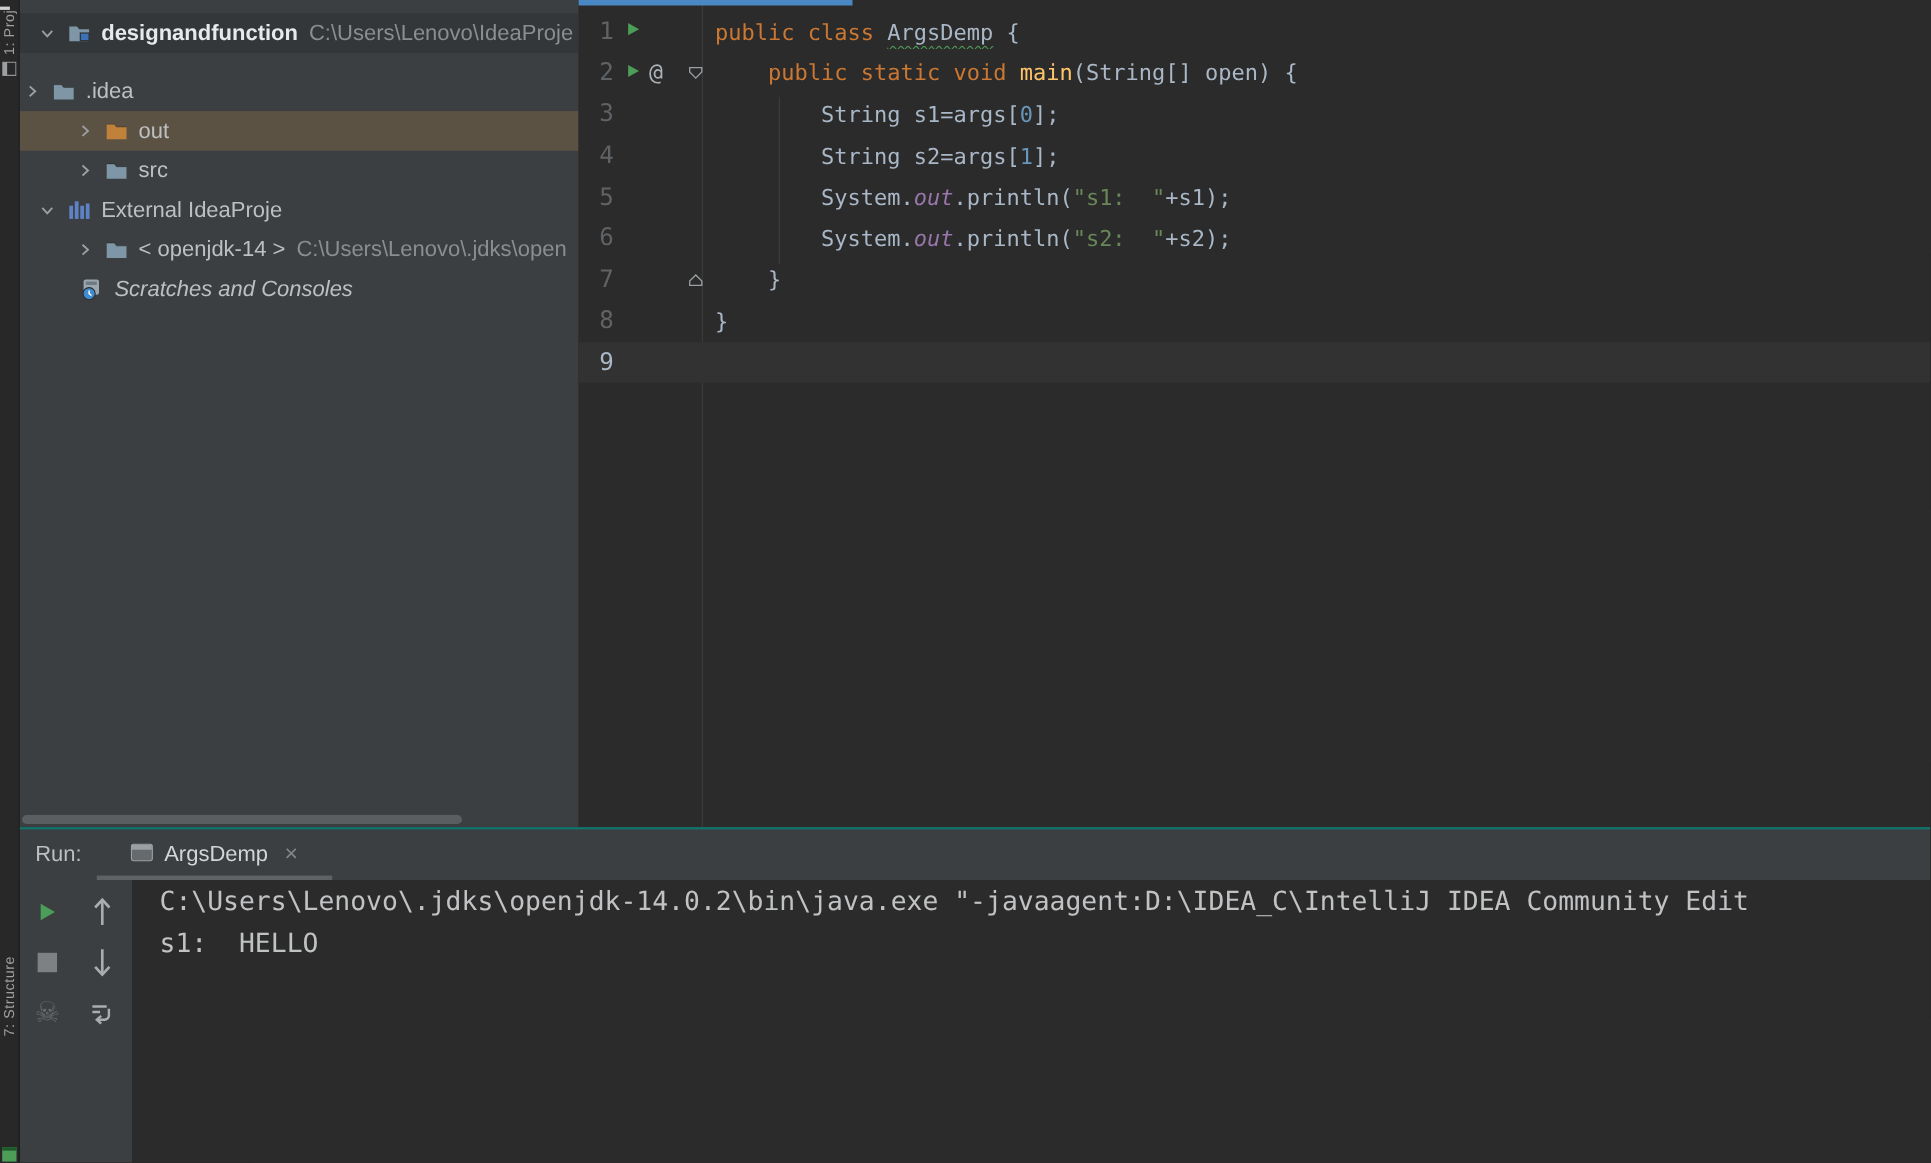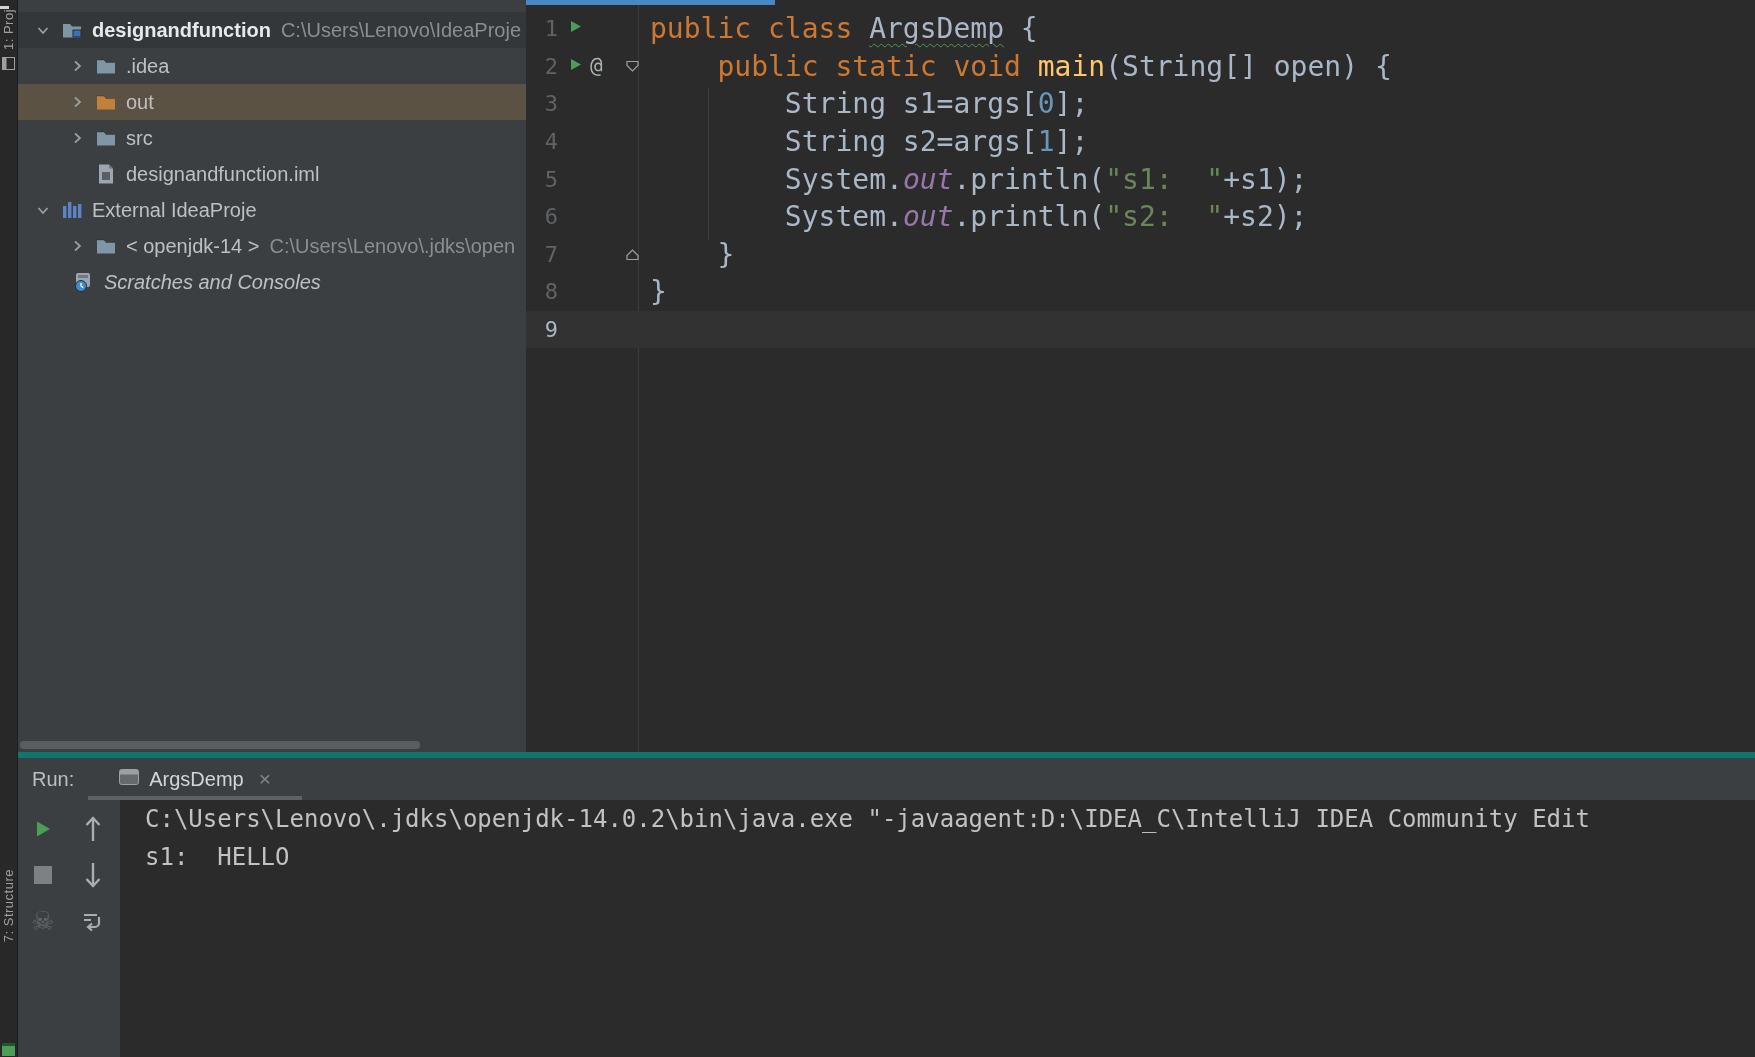--- a/index.html
+++ b/index.html
@@ -37,32 +37,32 @@
   .iguide{position:absolute;left:182px;top:88px;height:152px;width:1px;background:#3b3e40}
   .elines{padding-top:10px;position:relative;z-index:1}
   .eline{display:flex;height:37.6px;align-items:center}
   .eline.current{background:#323232}
   .egutter{width:118px;height:100%;flex:none;display:flex;align-items:center}
   .lnum{width:32px;text-align:right;color:#606366;font-size:22px;flex:none}
   .current .lnum{color:#a9b7c6}
   .gic{width:62px;flex:none;display:flex;align-items:center;padding-left:10px;gap:7px}
   .gfold{width:24px;flex:none;display:flex;justify-content:center;align-items:center}
   .atg{color:#adb2b6;font-size:21px}
-  .ecode{white-space:pre;font-size:28px;color:#a9b7c6;padding-left:6px}
+  .ecode{white-space:pre;font-size:20px;color:#a9b7c6;padding-left:6px}
   .tk-kw{color:#cc7832}
   .tk-pl{color:#a9b7c6}
   .tk-me{color:#ffc66b}
   .tk-num{color:#6897bb}
   .tk-str{color:#6a8759}
   .tk-fld{color:#9876aa;font-style:italic}
   .tk-cls{color:#a9b7c6;text-decoration-line:underline;text-decoration-style:wavy;text-decoration-color:#4e9a56;text-decoration-thickness:1px;text-underline-offset:5px}
 
   
   .run-panel{height:305px;flex:none;display:flex;flex-direction:column}
-  .run-header{height:48px;flex:none;background:#3c3f41;border-top:6px solid #0f766e;display:flex;align-items:center;position:relative}
+  .run-header{height:48px;flex:none;background:#3c3f41;border-top:2px solid #0f766e;display:flex;align-items:center;position:relative}
   .run-label{color:#bcbec0;font-size:20px;margin-left:14px}
   .run-tab{display:flex;align-items:center;gap:9px;margin-left:44px;height:100%}
   .run-tab-title{color:#d3d5d7;font-size:20px}
   .run-tab-close{color:#84878a;font-size:21px;margin-left:6px;cursor:default}
   .run-tab-underline{position:absolute;left:70px;bottom:0;width:214px;height:4px;background:#5f6163}
   .run-body{flex:1;display:flex;min-height:0}
   .run-toolbar{width:102px;flex:none;background:#3c3f41;display:grid;grid-template-columns:50px 50px;grid-auto-rows:46px;justify-items:center;align-items:center;padding-top:6px}
   .tbico{display:flex;align-items:center;justify-content:center}
   .skull{font-family:"DejaVu Sans",sans-serif;font-size:26px;color:#6d7073;opacity:.85}
   .console{flex:1;min-width:0;background:#2b2b2b;font-family:"DejaVu Sans Mono",monospace;font-size:24px;color:#c0c2c4;padding:1px 0 0 25px;overflow:hidden}
@@ -99,21 +99,21 @@
               </div>
               <div class="ticon">
                 <svg width="22" height="20" viewBox="0 0 22 20">
                   <path d="M2 4 h7 l2 2.5 h9 v11 h-18 z" fill="#7e96a5"></path>
                   <rect x="12" y="10" width="8" height="7" fill="#3b71b8" stroke="#2b2b2b"></rect>
                 </svg>
               </div>
               <div class="tlabel bold">designandfunction</div>
               <div class="tpath">C:\Users\Lenovo\IdeaProje</div>
             </div>
-            <div class="trow" style="padding-left: 48px;">
+            <div class="trow" style=" margin-top: 17px;">
               <div class="chev">
                 <svg width="16" height="16" viewBox="0 0 16 16" fill="none" stroke="#9da0a3" stroke-width="1.7">
                   <polyline points="6,3.5 11,8 6,12.5"></polyline>
                 </svg>
               </div>
               <div class="ticon">
                 <svg width="22" height="20" viewBox="0 0 22 20">
                   <path d="M2 4 h7 l2 2.5 h9 v11 h-18 z" fill="#7e96a5"></path>
                   <path d="M2 4 h7 l2 2.5 h9" fill="none" stroke="rgba(0,0,0,.25)"></path>
                 </svg>
@@ -140,31 +140,20 @@
                   <polyline points="6,3.5 11,8 6,12.5"></polyline>
                 </svg>
               </div>
               <div class="ticon">
                 <svg width="22" height="20" viewBox="0 0 22 20">
                   <path d="M2 4 h7 l2 2.5 h9 v11 h-18 z" fill="#7e96a5"></path>
                   <path d="M2 4 h7 l2 2.5 h9" fill="none" stroke="rgba(0,0,0,.25)"></path>
                 </svg>
               </div>
               <div class="tlabel">src</div>
-            </div>
-            <div class="trow" style="padding-left: 48px;">
-              <div class="chev"></div>
-              <div class="ticon">
-                <svg width="20" height="22" viewBox="0 0 20 22">
-                  <path d="M3 1.5 h10 l4 4 v15 h-14 z" fill="#9aa7b0"></path>
-                  <path d="M13 1.5 l4 4 h-4 z" fill="#6e7980"></path>
-                  <rect x="6" y="9" width="8" height="8" fill="#5d5d66"></rect>
-                </svg>
-              </div>
-              <div class="tlabel">designandfunction.iml</div>
             </div>
             <div class="trow" style="padding-left: 14px;">
               <div class="chev">
                 <svg width="16" height="16" viewBox="0 0 16 16" fill="none" stroke="#9da0a3" stroke-width="1.7">
                   <polyline points="3.5,6 8,11 12.5,6"></polyline>
                 </svg>
               </div>
               <div class="ticon">
                 <svg width="22" height="20" viewBox="0 0 22 20">
                   <g fill="#5e82c6">

